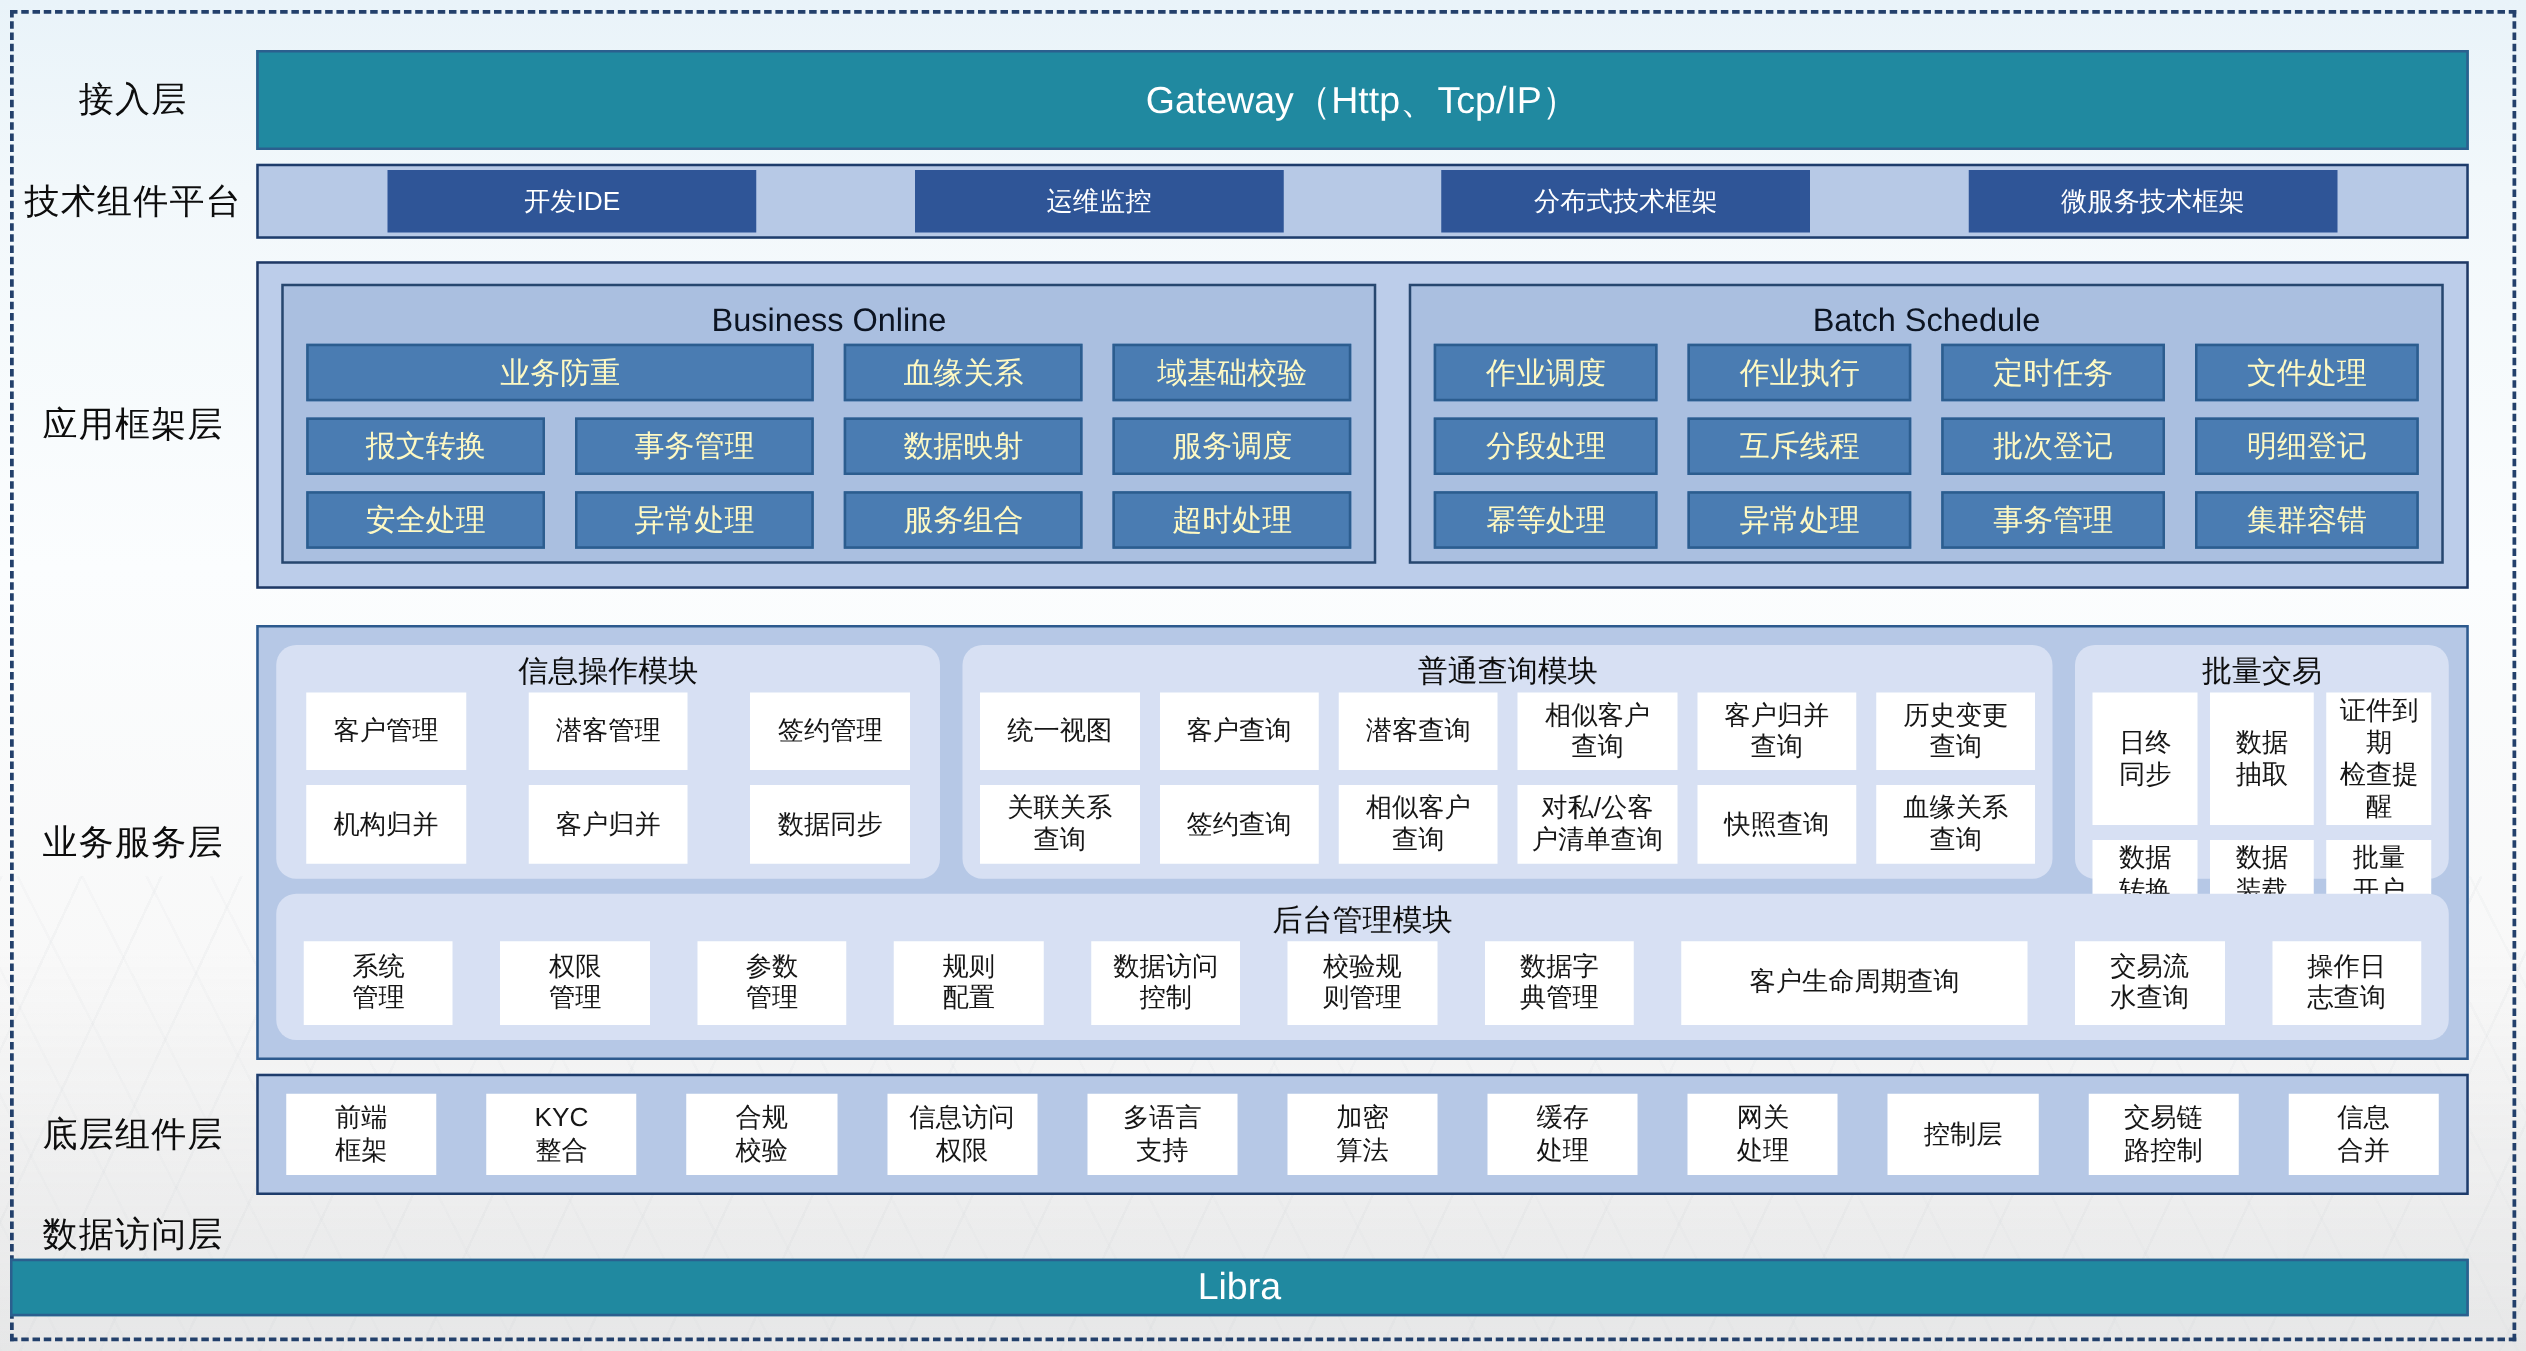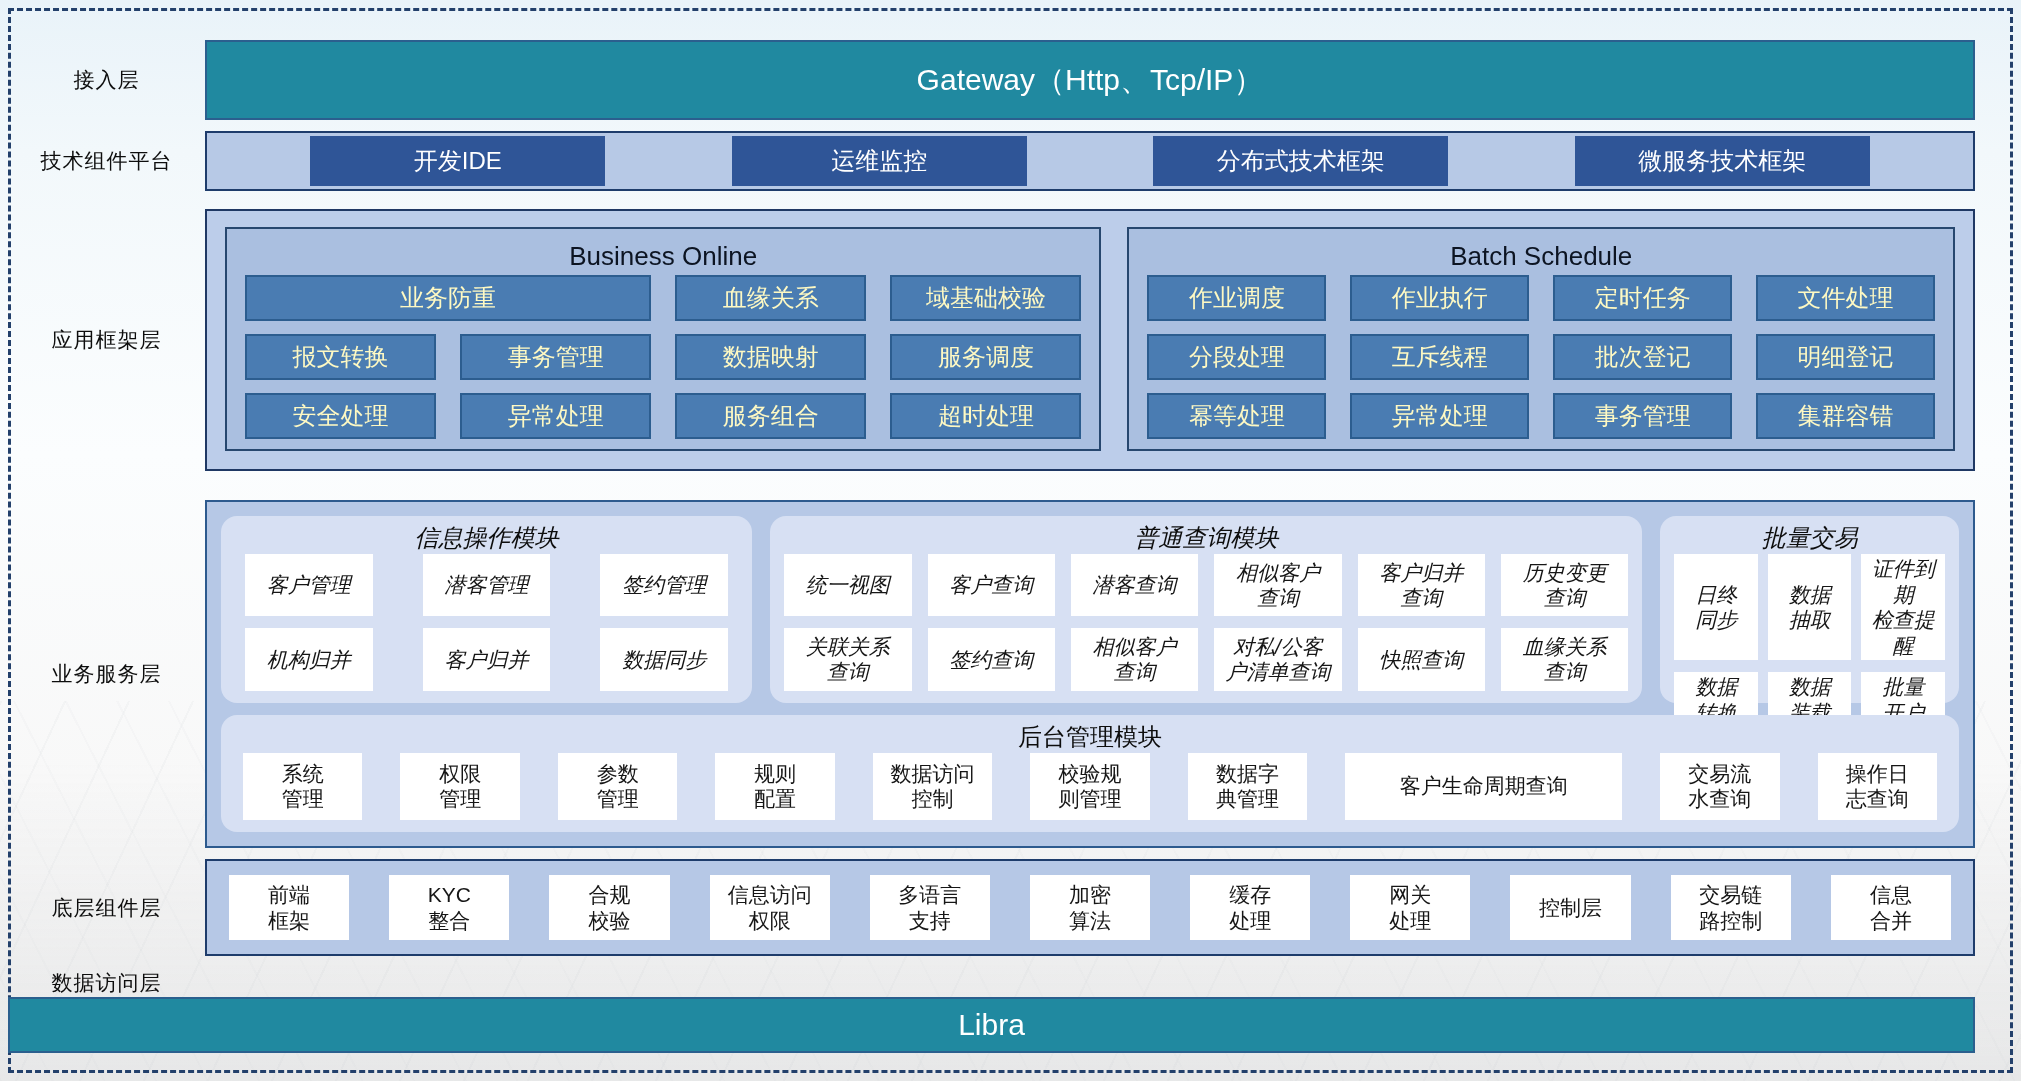--- a/index.html
+++ b/index.html
@@ -20,21 +20,21 @@
       linear-gradient(0deg, rgba(205,209,213,.28) 0%, rgba(255,255,255,0) 85%);
   }
   .frame {
     position:absolute; inset:8px; border:3px dashed #23406b; pointer-events:none;
   }
   .wrap { position:absolute; left:8px; top:8px; right:8px; bottom:8px; }
 
   .row { display:flex; align-items:stretch; }
   .label {
     width:197px; display:flex; align-items:center; justify-content:center;
-    font-size:21px; color:#0d0d0d; letter-spacing:1px; white-space:nowrap;
+    font-size:28px; color:#0d0d0d; letter-spacing:1px; white-space:nowrap;
   }
   .content { flex:1; margin-right:38px; display:flex; }
 
   .row-access { margin-top:32px; height:80px; }
   .row-tech   { margin-top:11px; height:60px; }
   .row-app    { margin-top:18px; height:262px; }
   .row-biz    { margin-top:29px; height:348px; }
   .row-base   { margin-top:11px; height:97px; }
   .row-data   { margin-top:13px; height:84px;flex-direction:column; }
 
@@ -42,21 +42,21 @@
     flex:1; background:#2089a0; border:2px solid #2b5f8e; color:#ffffff;
     font-size:30px; display:flex; align-items:center; justify-content:center;
   }
 
   .tech-box {
     flex:1; background:#b7c9e6; border:2px solid #1e3c6b;
     display:grid; grid-template-columns:repeat(4,1fr);
     align-items:center; justify-items:center; padding:0 40px;
   }
   .tech-btn {
-    width:70%; height:50px; background:#2f5597; color:#fff; font-size:24px;
+    width:70%; height:50px; background:#2f5597; color:#fff; font-size:21px;
     display:flex; align-items:center; justify-content:center; white-space:nowrap;
   }
 
   .app-box {
     flex:1; background:#bccdea; border:2px solid #1f3864;
     display:flex; gap:26px; padding:16px 18px 18px;
   }
   .app-panel {
     background:#aabfe0; border:2px solid #27476f;
     padding:4px 18px 0; display:flex; flex-direction:column;
@@ -68,21 +68,21 @@
   .app-btn {
     background:#4a7cb2; border:2px solid #2c5d8f; color:#fef9c3; font-size:24px;
     display:flex; align-items:center; justify-content:center; white-space:nowrap;
   }
   .span2 { grid-column:span 2; }
 
   .biz-box {
     flex:1; background:#b6c8e6; border:2px solid #2d5a8e;
     padding:14px; display:flex; flex-direction:column; gap:12px;
   }
-  .biz-top { display:flex; gap:18px; flex:202; min-height:0;font-style:italic; }
+  .biz-top { display:flex; gap:18px; flex:202; min-height:0; }
   .module {
     background:#d7e0f3; border-radius:16px; padding:2px 14px 12px;
     display:flex; flex-direction:column; min-width:0;
   }
   .module-title { text-align:center; font-size:24px; color:#0d0d0d; height:36px; line-height:40px; }
   .module-grid { display:grid; flex:1; min-height:0; }
   .mod-info  { flex:528; }
   .mod-query { flex:886; }
   .mod-batch { flex:284; }
   .mod-info  .module-grid { grid-template-columns:repeat(3,1fr); gap:12px 50px; padding:0 10px; }

